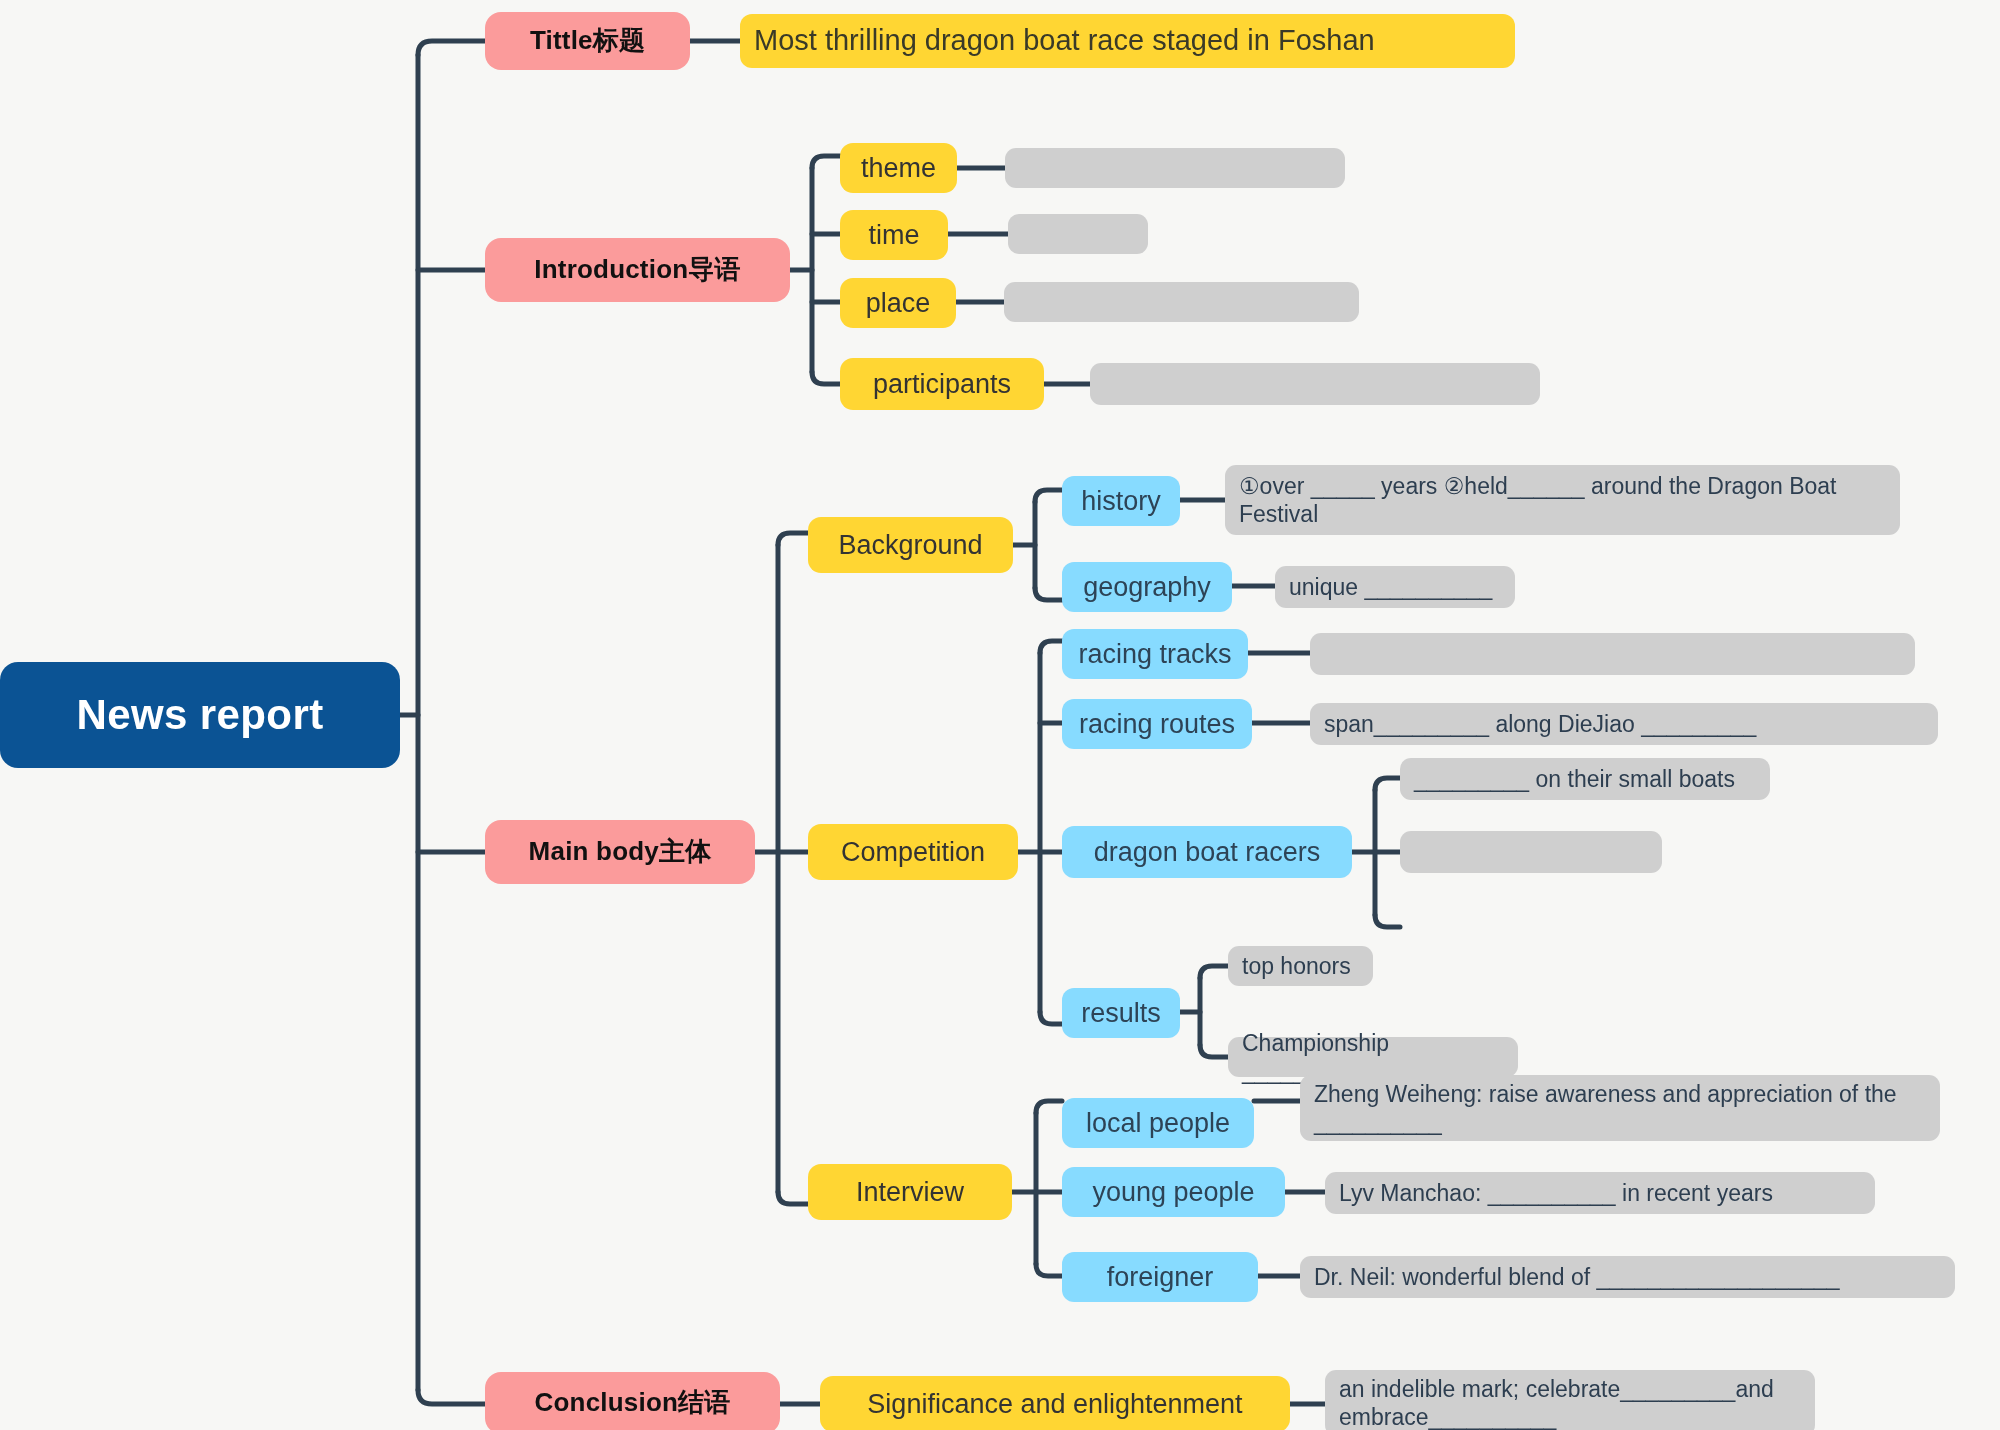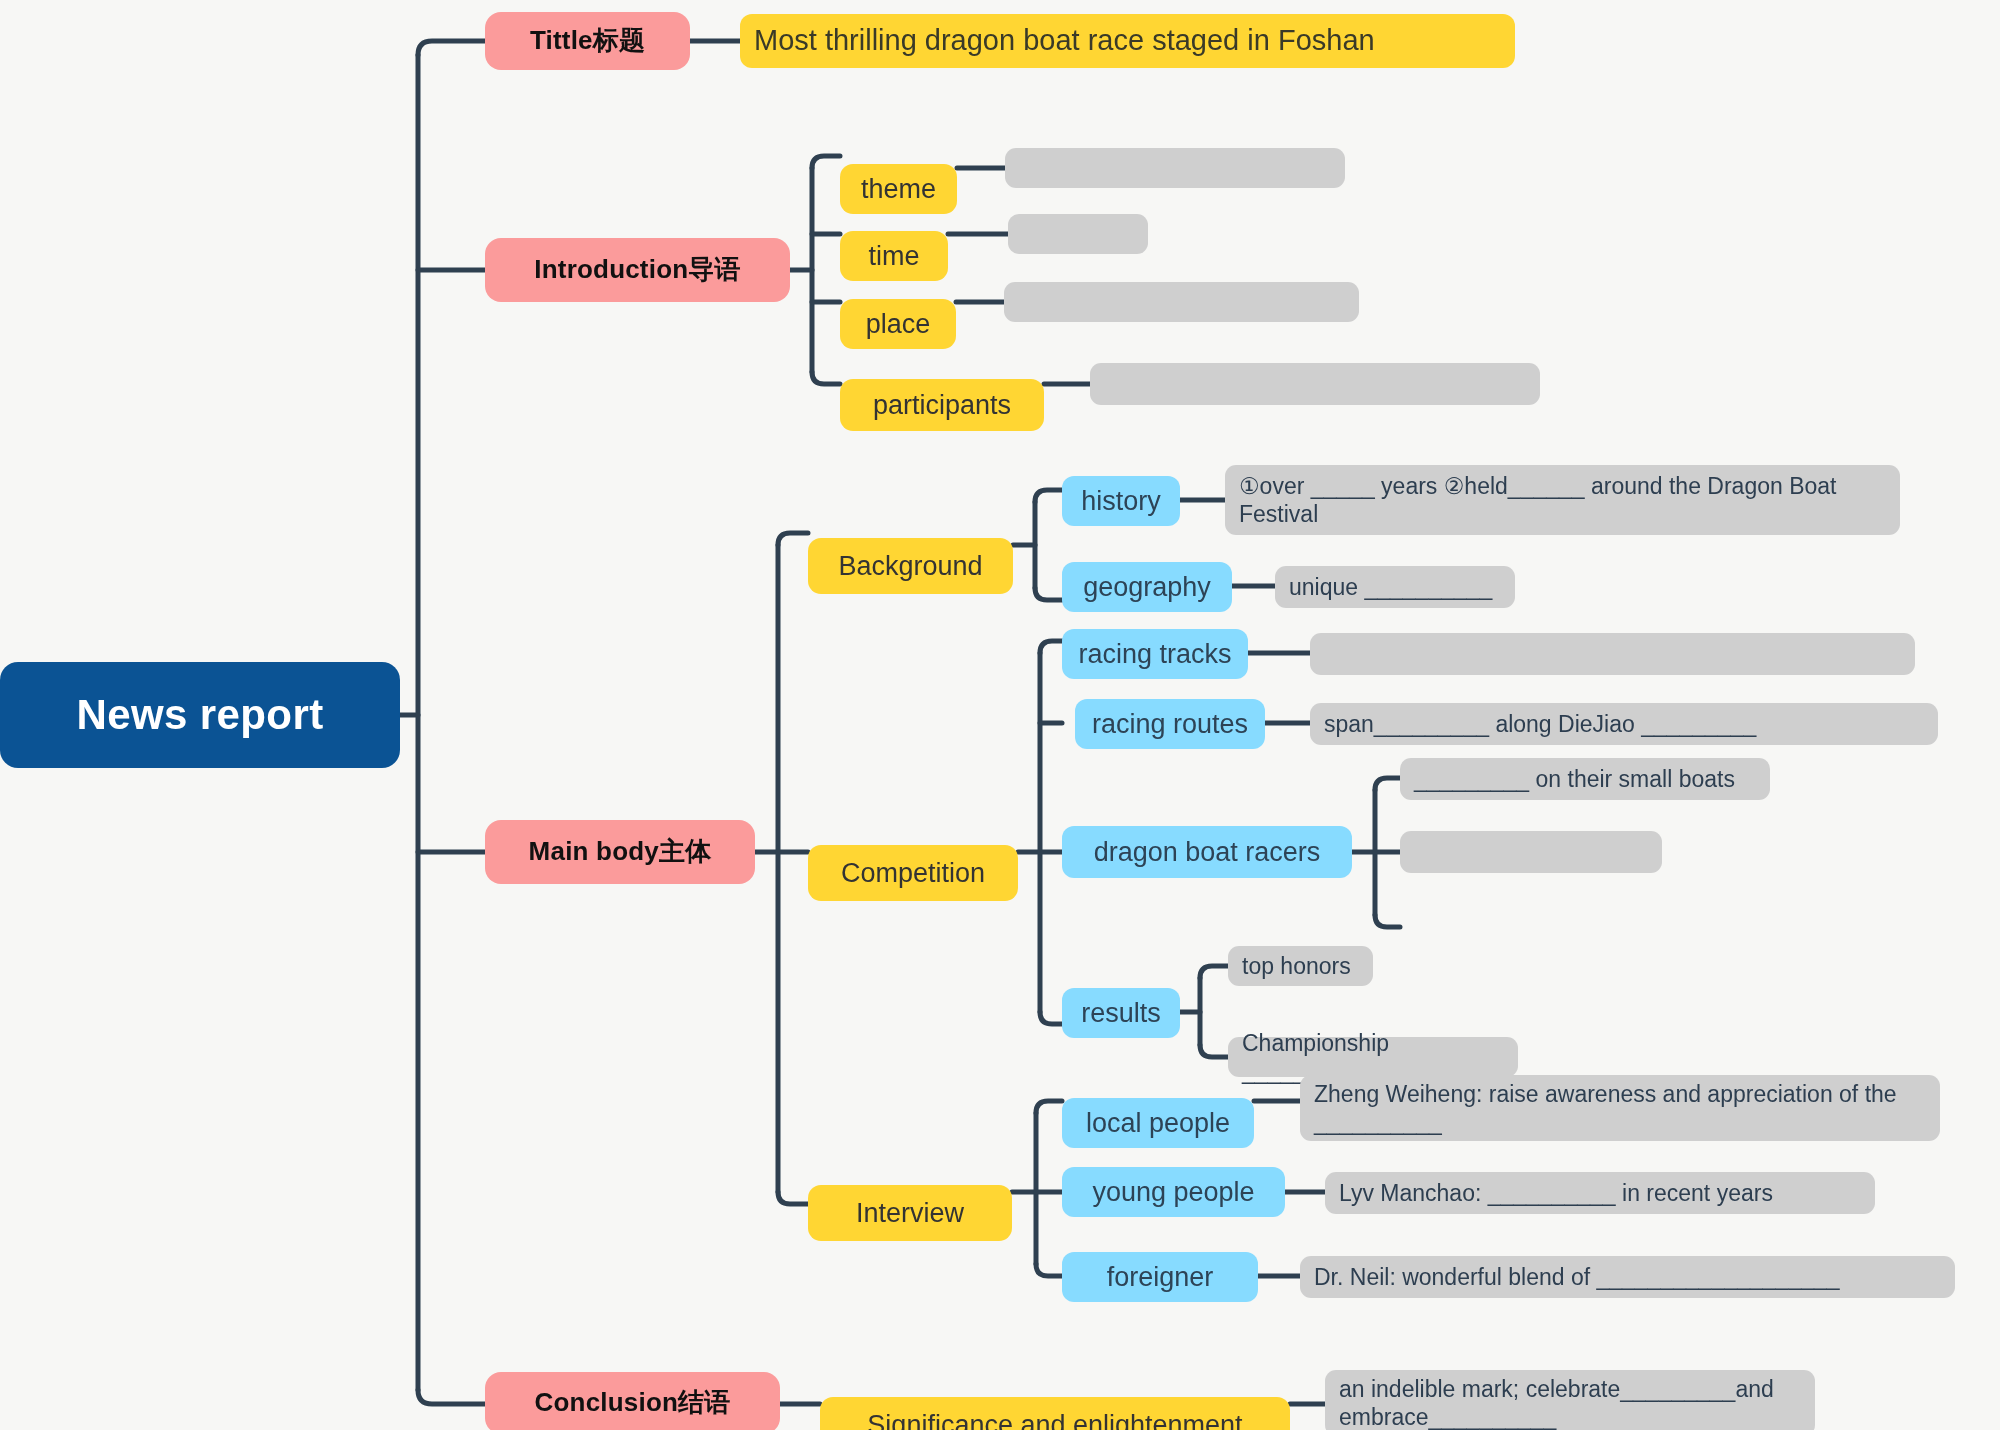--- a/index.html
+++ b/index.html
@@ -50,21 +50,20 @@
     justify-content: center;
     letter-spacing: .2px;
   }
   .node.l2 {
     background: #ffd633;
     color: #333333;
     font-size: 27px;
     border-radius: 13px;
     justify-content: center;
     padding: 0 14px;
-    margin-top: 21px;
   }
   .node.l2.left {
     justify-content: flex-start;
   }
   .node.l3 {
     background: #87dbff;
     color: #2d4356;
     font-size: 27px;
     border-radius: 12px;
     justify-content: center;
@@ -248,21 +247,21 @@
     <span>Competition</span>
   </div>
 
   <div class="node l3" style="left:1062px; top:629px; width:186px; height:50px;">
     <span>racing tracks</span>
   </div>
   <div class="node leaf empty" style="left:1310px; top:633px; width:605px; height:42px;">
     <span class="txt"></span>
   </div>
 
-  <div class="node l3" style="left:1062px; top:699px; width:190px; height:50px;margin-left:13px;">
+  <div class="node l3" style="left:1062px; top:699px; width:190px; height:50px;">
     <span>racing routes</span>
   </div>
   <div class="node leaf" style="left:1310px; top:703px; width:628px; height:42px;">
     <span class="txt">span_________ along DieJiao _________</span>
   </div>
 
   <div class="node l3" style="left:1062px; top:826px; width:290px; height:52px;">
     <span>dragon boat racers</span>
   </div>
   <div class="node leaf" style="left:1400px; top:758px; width:370px; height:42px;">

